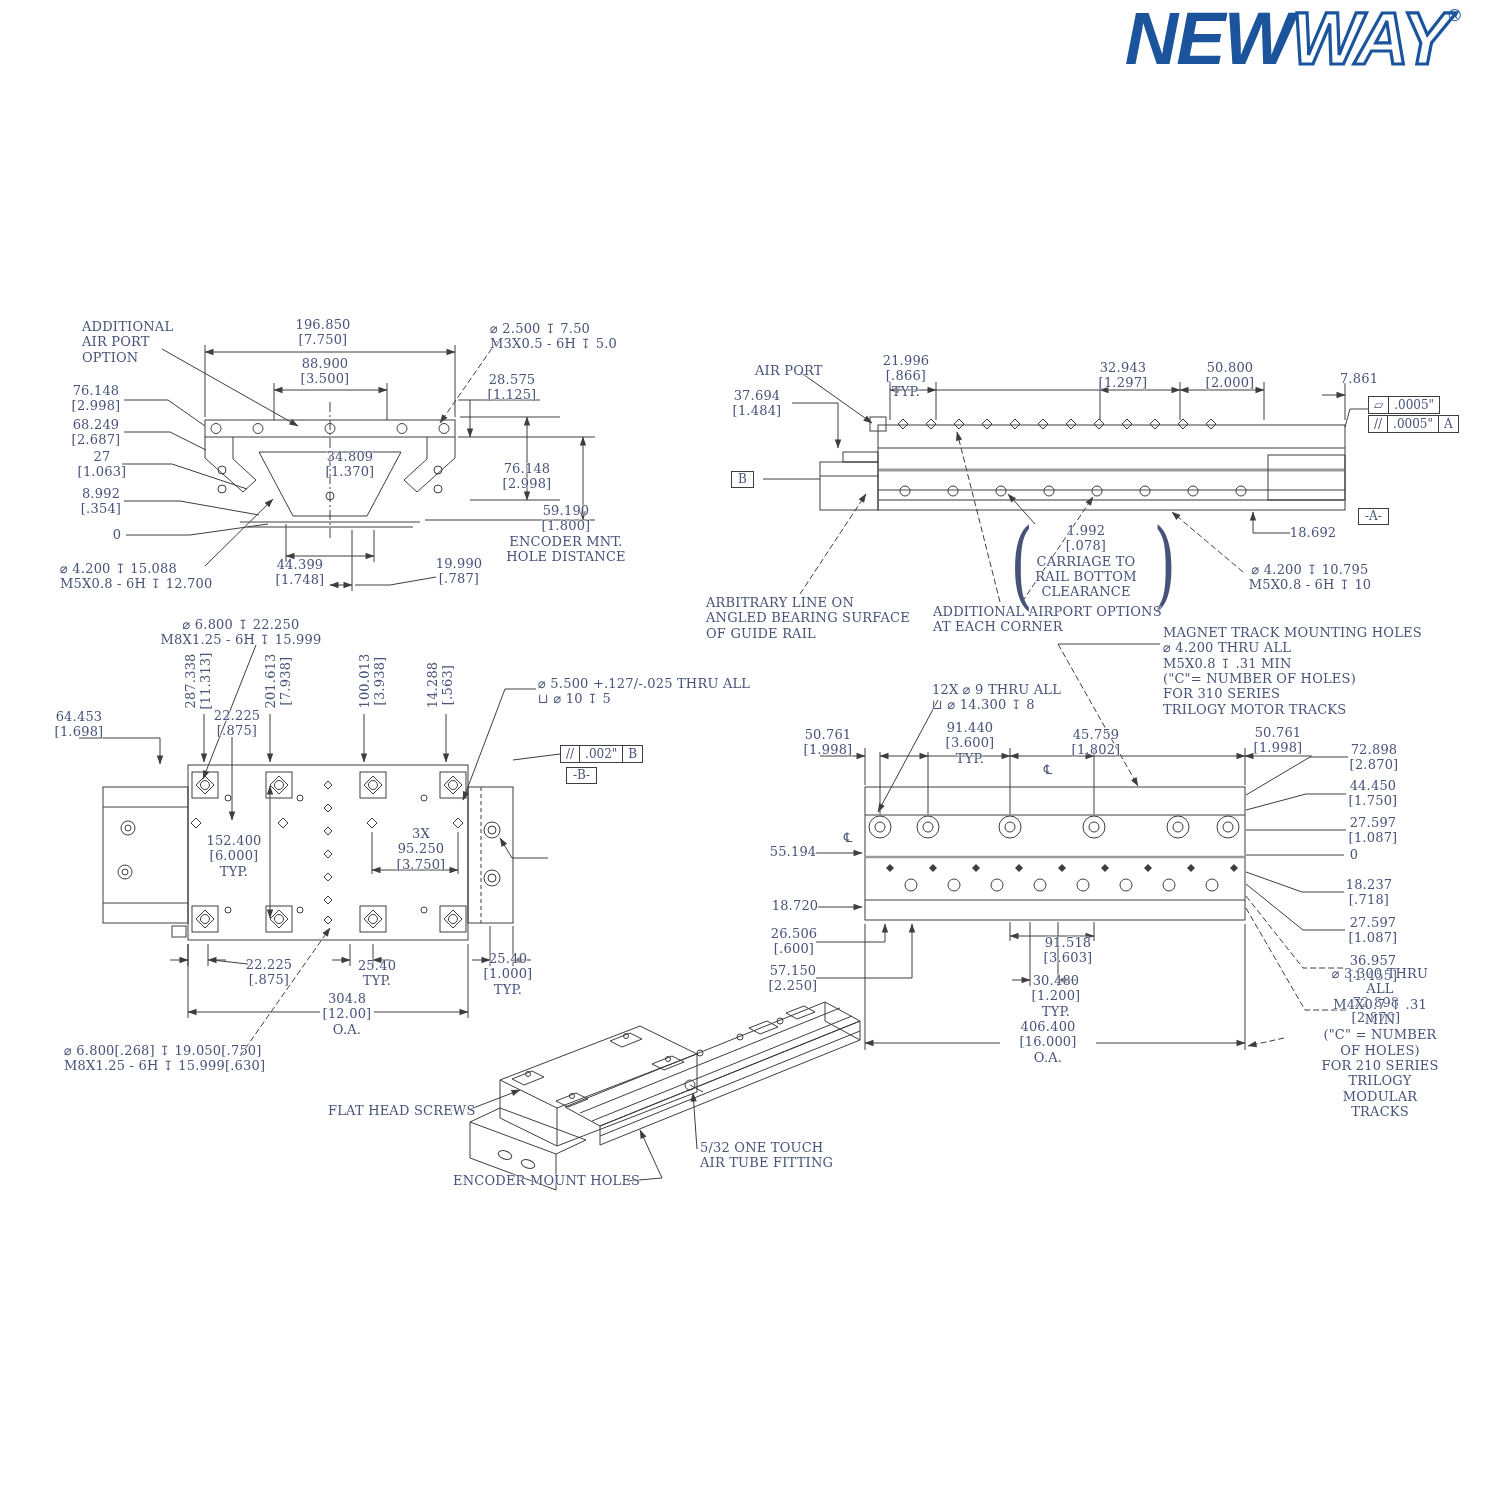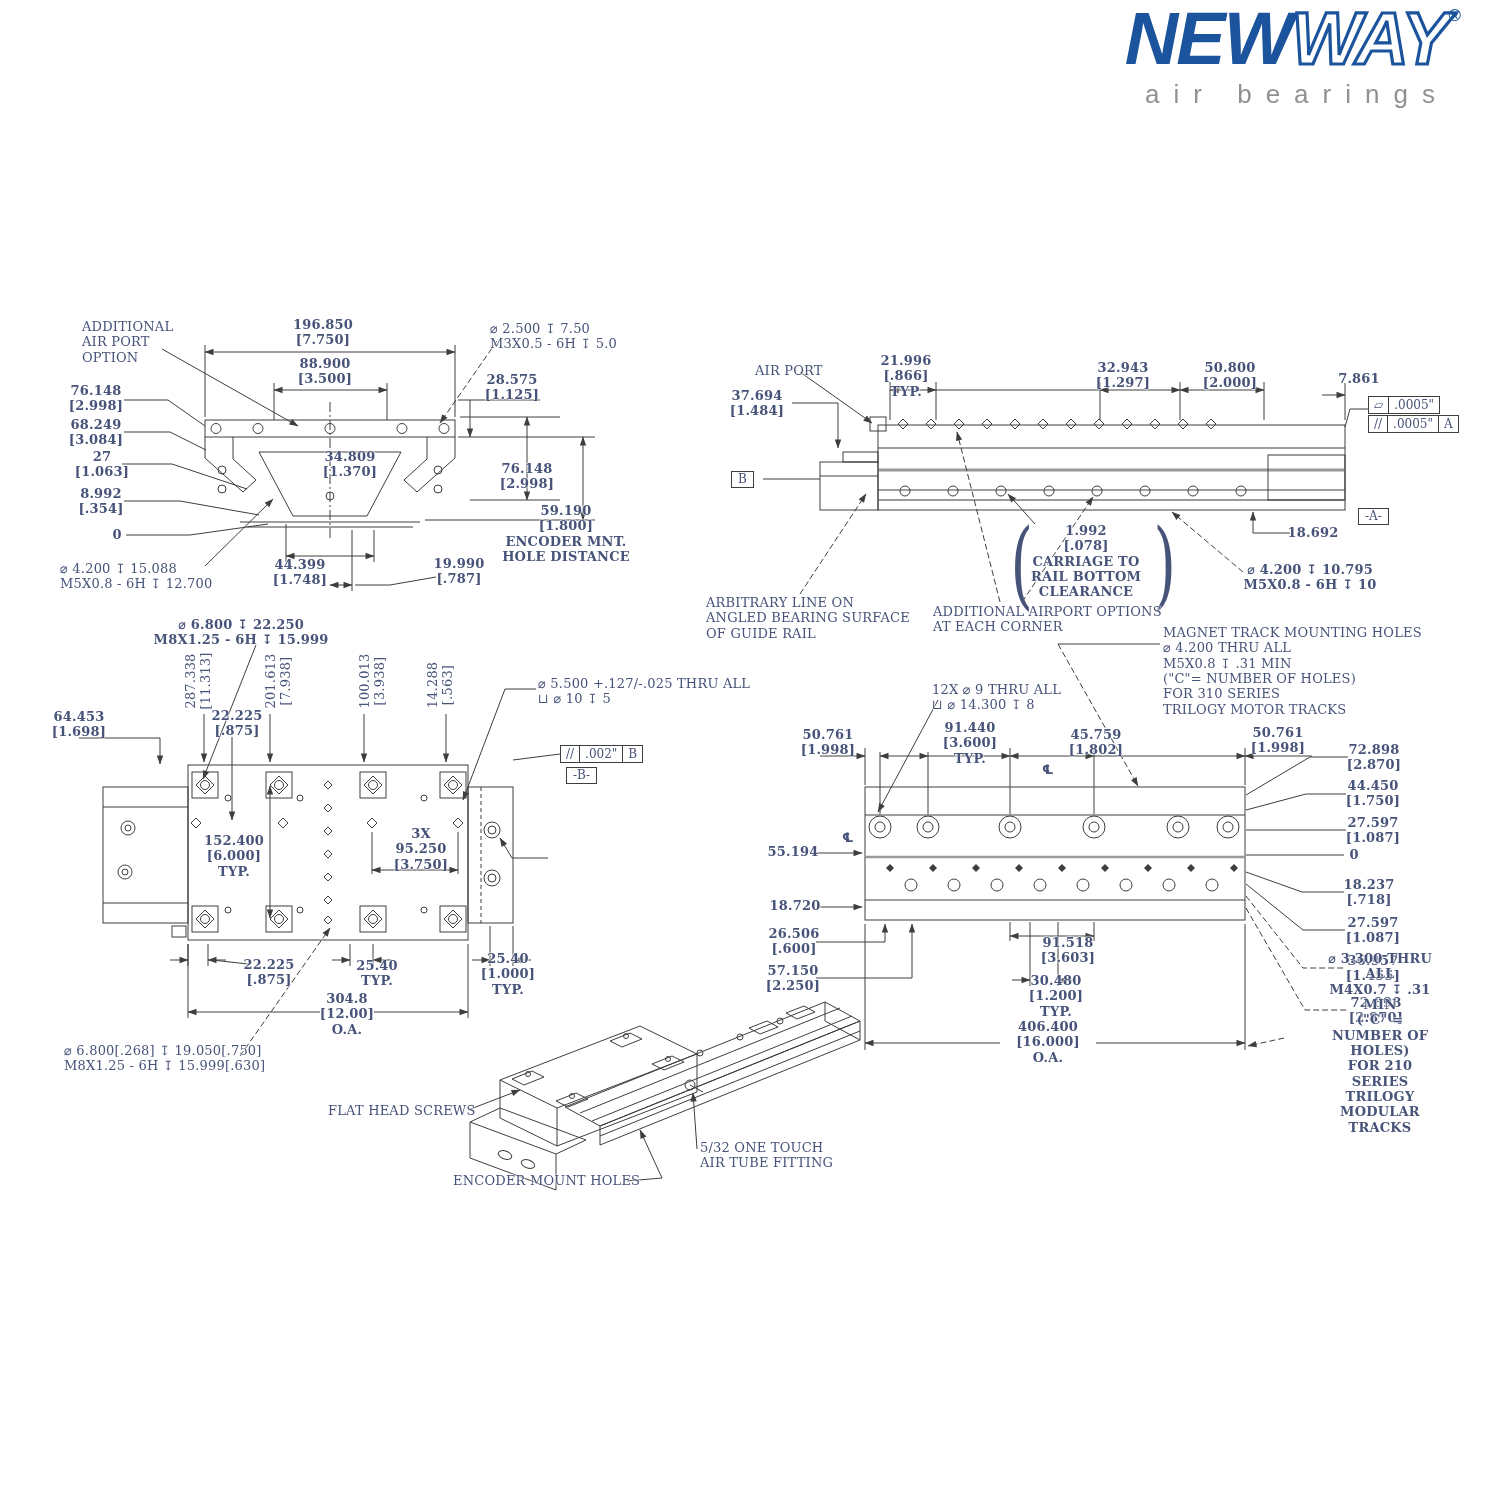--- a/index.html
+++ b/index.html
@@ -1,21 +1,21 @@
 <!DOCTYPE html>
 <html><head>
 <meta charset="utf-8">
 <style>
   html,body{margin:0;padding:0;background:#fff;}
   #canvas{position:relative;width:1500px;height:1500px;background:#fff;overflow:hidden;
           font-family:"DejaVu Serif","DejaVu Sans",serif;}
   svg{position:absolute;left:0;top:0;}
   .lbl{position:absolute;font-size:13px;color:#475379;white-space:pre-line;line-height:1.18;
        letter-spacing:.2px;text-shadow:0 0 2px #fff,0 0 2px #fff,0 0 2px #fff;z-index:5;}
-  .ctr{transform:translate(-50%,-50%);text-align:center;font-weight:bold;}
+  .ctr{transform:translate(-50%,-50%);text-align:center;}
   .rot{transform:translate(-50%,-50%) rotate(-90deg);text-align:center;}
   .note{text-align:left;}
   .fcf{position:absolute;display:inline-flex;z-index:6;background:#fff;color:#475379;font-size:12px;}
   .fcf span{border:1.5px solid #3e3e3e;padding:0 5px;line-height:16px;display:inline-block;}
   .fcf span + span{border-left:none;}
   .datum{position:absolute;border:1.5px solid #3e3e3e;background:#fff;color:#475379;font-size:12px;
          padding:0 6px;line-height:15px;z-index:6;}
   .paren{position:absolute;font-size:96px;line-height:1;color:#475379;font-weight:400;
          transform:scaleX(.6);z-index:4;}
   #logo{position:absolute;left:1112px;top:4px;width:362px;text-align:center;z-index:7;}
@@ -310,38 +310,37 @@
         <circle cx="740" cy="1037" r="3"></circle>
         <circle cx="780" cy="1021" r="3"></circle>
       <line x1="468" y1="1110" x2="520" y2="1090" marker-end="url(#ar)"></line>
       <line x1="697" y1="1149" x2="693" y2="1093" marker-end="url(#ar)"></line>
       <path d="M627,1181 L662,1178 L640,1130" marker-end="url(#ar)"></path>
     </g>
   </svg>
 
   <div id="logo">
     <div class="l1"><span>NEW</span><span class="lway">WAY</span><span class="lreg">®</span></div>
-    <div class="l2">air bearings</div>
   </div>
 
   <div class="lbl note" style="left:82px;top:319px">ADDITIONAL
 AIR PORT
 OPTION</div>
   <div class="lbl ctr" style="left:323px;top:332px">196.850
 [7.750]</div>
   <div class="lbl note" style="left:490px;top:321px">⌀ 2.500 ↧ 7.50
 M3X0.5 - 6H ↧ 5.0</div>
   <div class="lbl ctr" style="left:325px;top:371px">88.900
 [3.500]</div>
   <div class="lbl ctr" style="left:512px;top:387px">28.575
 [1.125]</div>
   <div class="lbl ctr" style="left:96px;top:398px">76.148
 [2.998]</div>
   <div class="lbl ctr" style="left:96px;top:432px">68.249
-[3.084]</div>
+[2.687]</div>
   <div class="lbl ctr" style="left:102px;top:464px">27
 [1.063]</div>
   <div class="lbl ctr" style="left:350px;top:464px">34.809
 [1.370]</div>
   <div class="lbl ctr" style="left:527px;top:476px">76.148
 [2.998]</div>
   <div class="lbl ctr" style="left:101px;top:501px">8.992
 [.354]</div>
   <div class="lbl ctr" style="left:117px;top:535px">0</div>
   <div class="lbl note" style="left:60px;top:561px">⌀ 4.200 ↧ 15.088

